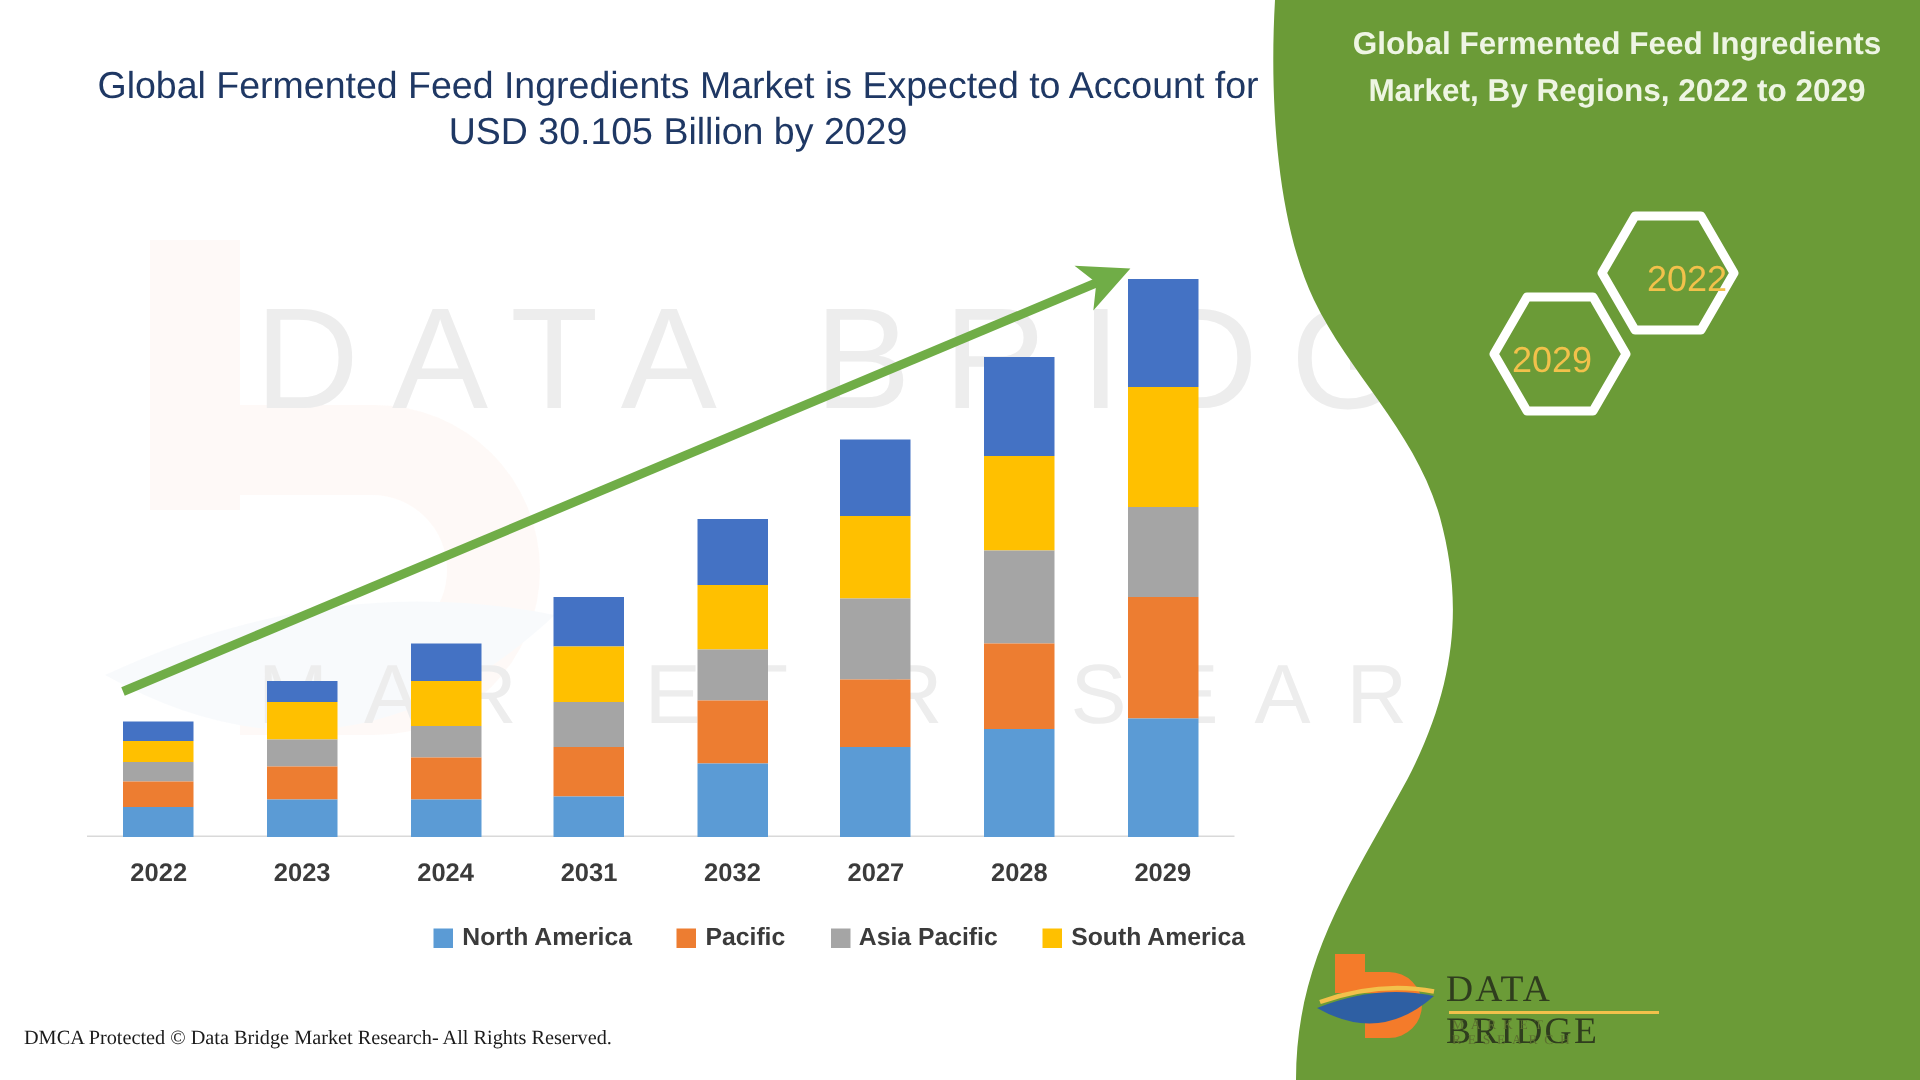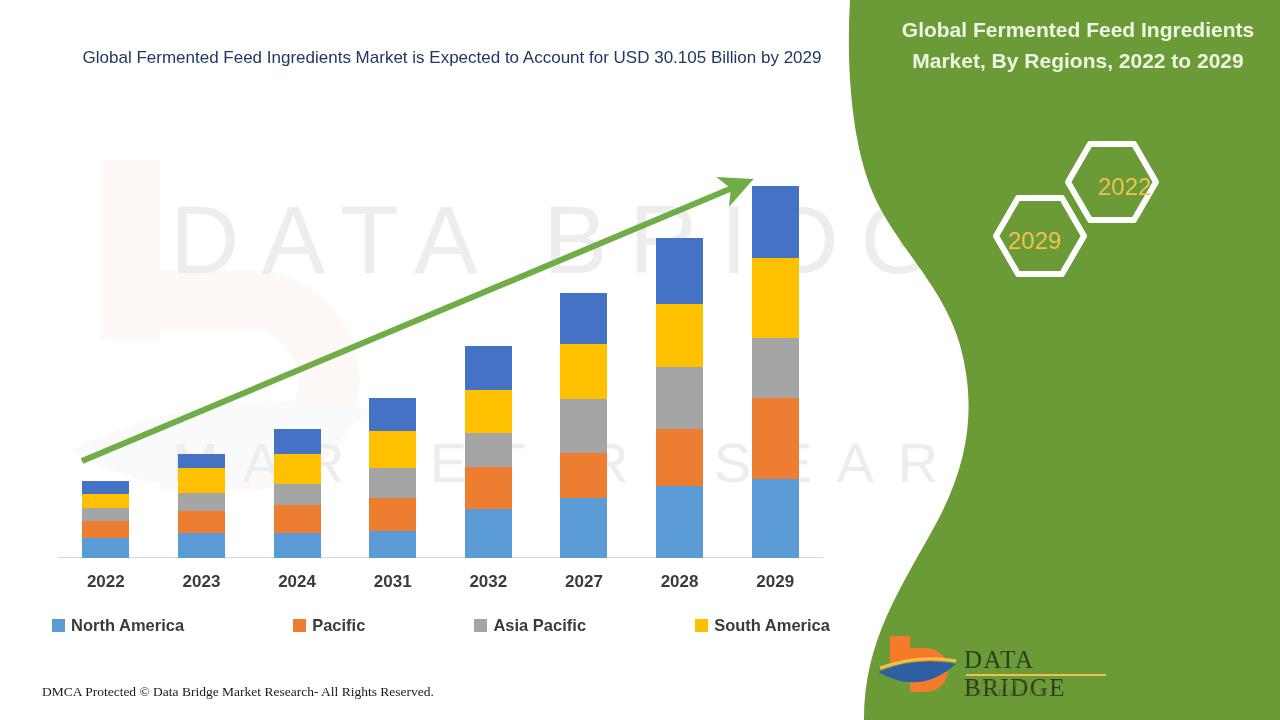--- a/index.html
+++ b/index.html
@@ -47,21 +47,21 @@
     font-weight: 400;
     white-space: nowrap;
   }
 
   
   .chart-title {
     position: absolute;
     left: 62px; top: 42px;
     width: 780px;
     text-align: center;
-    font-size: 17px;
+    font-size: 25px;
     line-height: 31px;
     color: #1f3864;
     font-weight: 400;
   }
   .axis-line {
     position: absolute;
     left: 58px; top: 557px;
     width: 765px; height: 1px;
     background: #d9d9d9;
   }
@@ -110,40 +110,40 @@
     font-size: 17px;
     font-weight: bold;
     color: #3b3b3b;
   }
 
   .legend {
     position: absolute;
     left: 52px; top: 616px;
     width: 778px;
     display: flex;
-    justify-content: space-between;
+    justify-content: flex-end;
     align-items: center;
     gap: 30px;
   }
   .legend-item {
     display: flex; align-items: center; gap: 6px;
     font-size: 16.5px;
     font-weight: bold;
     color: #3b3b3b;
     white-space: nowrap;
   }
   .legend-swatch {
     width: 13px; height: 13px;
     display: inline-block;
     flex: 0 0 auto;
   }
 
   .footer-left {
     position: absolute;
-    left: 42px; top: 684px;
+    left: 16px; top: 684px;
     font-family: "Liberation Serif", serif;
     font-size: 13.5px;
     color: #1a1a1a;
   }
   .footer-right {
     position: absolute;
     left: 460px; top: 686px;
     font-family: "Liberation Serif", serif;
     font-size: 12.5px;
     color: #1a1a1a;

